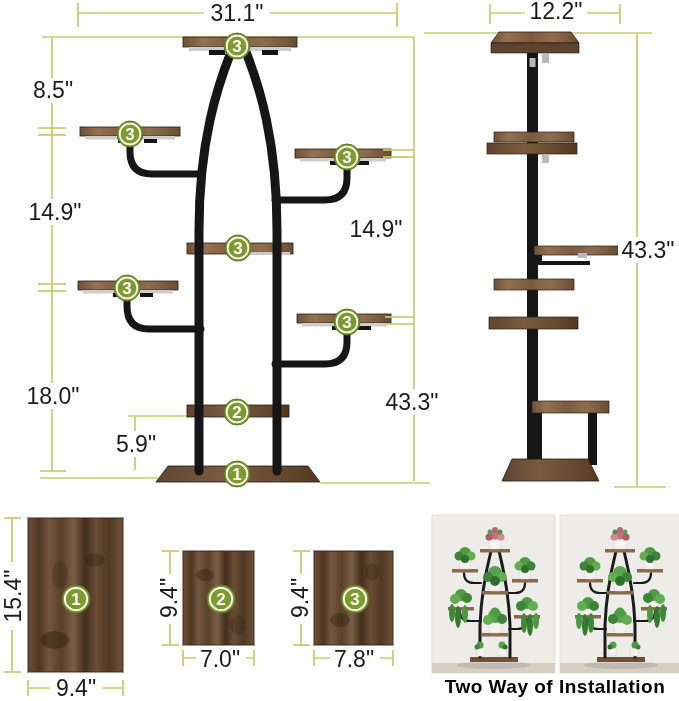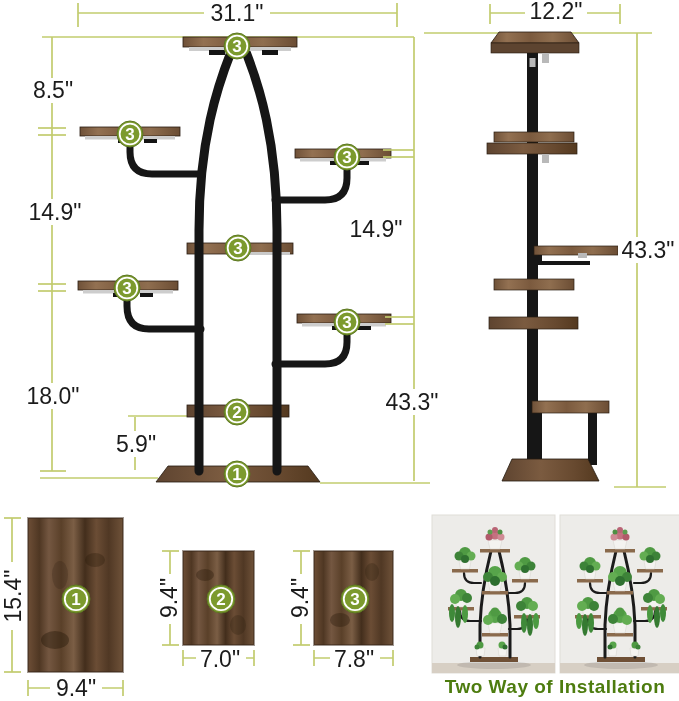--- a/index.html
+++ b/index.html
@@ -1,21 +1,21 @@
 <!DOCTYPE html>
 <html><head>
 <meta charset="utf-8">
 <style>
   html,body{margin:0;padding:0;background:#ffffff;}
   .page{position:relative;width:679px;height:701px;background:#fff;overflow:hidden;
         font-family:"Liberation Sans", sans-serif;}
   .dim-text{font-family:"Liberation Sans", sans-serif;font-size:23px;fill:#1b1b1b;}
   .badge-num{font-family:"Liberation Sans", sans-serif;font-size:17px;font-weight:bold;fill:#ffffff;}
   .caption{position:absolute;left:430px;top:676px;width:250px;text-align:center;
-           font-weight:bold;font-size:19px;color:#4d7c0f;letter-spacing:0.5px;
+           font-weight:bold;font-size:19px;color:#000000;letter-spacing:0.5px;
            font-family:"Liberation Sans", sans-serif;}
 </style>
 </head>
 <body>
 
 <div class="page">
 
 <svg width="679" height="701" viewBox="0 0 679 701">
   <defs>
     <linearGradient id="woodShelf" x1="0" y1="0" x2="1" y2="0">

